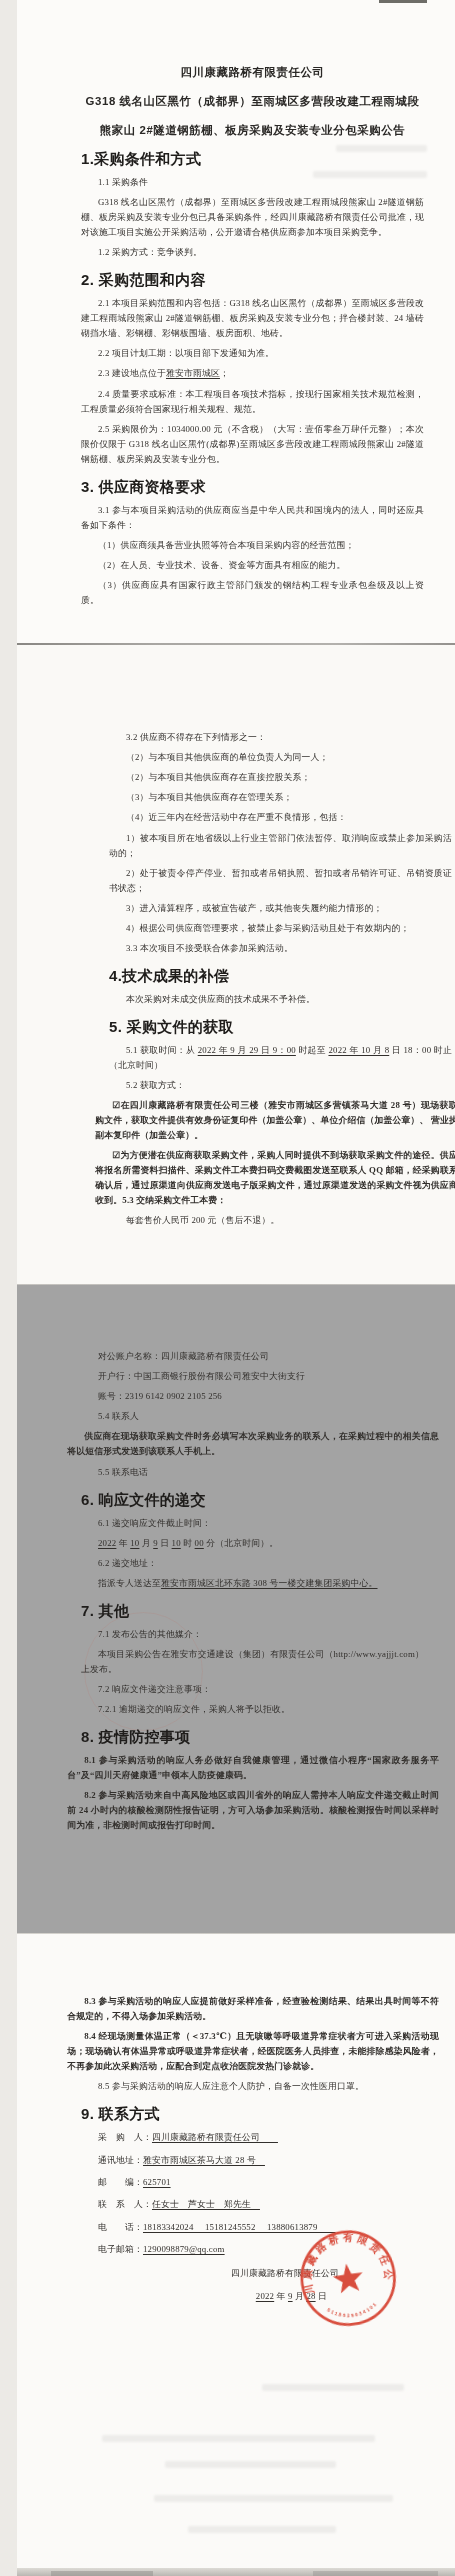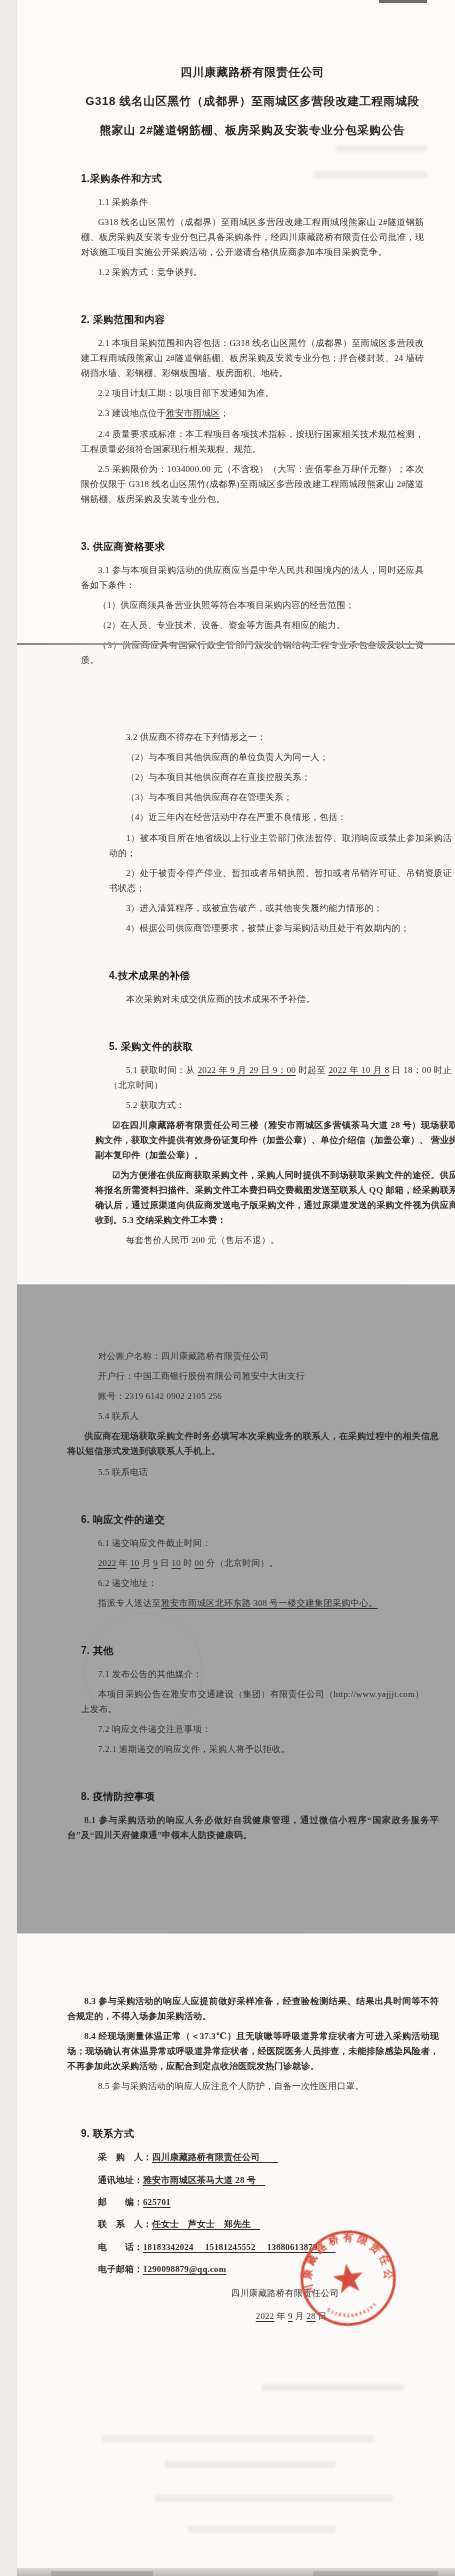--- a/index.html
+++ b/index.html
@@ -15,23 +15,23 @@
   .p1 .content{padding-top:59px;}
   .p2 .content{padding-top:81px;}
   .p3 .content{padding-top:59px;}
   .p4 .content{padding-top:55px;}
   .b{font-size:8.8px;line-height:15px;margin:5.1px 0 0;text-indent:17px;
      text-align:justify;color:#322f2c;letter-spacing:0.2px;}
   .t1,.t2{font-family:"Liberation Sans","DejaVu Sans",sans-serif;font-weight:bold;
      text-align:center;text-indent:0;font-size:11.4px;line-height:17px;color:#2a2826;letter-spacing:0.6px;}
   .t2{margin-top:12px;}
   .h{font-family:"Liberation Sans","DejaVu Sans",sans-serif;font-weight:bold;
-     font-size:10px;line-height:17px;margin:31px 0 8px;text-indent:0;color:#1f1d1b;letter-spacing:0.3px;}
+     font-size:15px;line-height:17px;margin:11px 0 8px;text-indent:0;color:#1f1d1b;letter-spacing:0.3px;}
   .bw{margin-left:-13.7px;margin-right:-15px;font-weight:bold;}
-  .fld{margin-top:7.4px;font-weight:bold;}
+  .fld{margin-top:7.4px;}
   .u{text-decoration:underline;text-decoration-thickness:0.6px;text-underline-offset:2.3px;}
   .sign{text-align:right;text-indent:0;padding-right:85px;margin-top:8.5px;}
   .sign.date{padding-right:97px;}
   .pbreak{position:absolute;left:0;width:455px;z-index:5;}
   .pb1{top:643px;height:1.7px;background:linear-gradient(to right,#898783,#a8a6a2 30%,#b3b1ad 70%,#8f8d89);}
   .pb2{top:1284px;height:1.1px;background:linear-gradient(to right,#c6c4c0,#bdbbb7 50%,#c9c7c3);}
   .pb3{top:1933px;height:1.1px;background:linear-gradient(to right,#d4d2cd,#cccac5 50%,#d6d4cf);}
   .edge-right{position:absolute;right:1.1px;top:0;width:1.7px;height:2576px;background:rgba(118,115,110,.40);z-index:6;}
   .edge-top-right{position:absolute;left:362px;top:0;width:48px;height:3.4px;background:#55534f;opacity:.85;z-index:6;}
   .scanner-band{position:absolute;left:0;top:2568px;width:455px;height:8px;z-index:6;
@@ -79,20 +79,21 @@
     <div class="content">
       <div class="b">3.2 供应商不得存在下列情形之一：</div>
       <div class="b">（2）与本项目其他供应商的单位负责人为同一人；</div>
       <div class="b">（2）与本项目其他供应商存在直接控股关系；</div>
       <div class="b">（3）与本项目其他供应商存在管理关系；</div>
       <div class="b">（4）近三年内在经营活动中存在严重不良情形，包括：</div>
       <div class="b">1）被本项目所在地省级以上行业主管部门依法暂停、取消响应或禁止参加采购活动的；</div>
       <div class="b">2）处于被责令停产停业、暂扣或者吊销执照、暂扣或者吊销许可证、吊销资质证书状态；</div>
       <div class="b">3）进入清算程序，或被宣告破产，或其他丧失履约能力情形的；</div>
       <div class="b">4）根据公司供应商管理要求，被禁止参与采购活动且处于有效期内的；</div>
+      <div class="b">3.3 本次项目不接受联合体参加采购活动。</div>
       <div class="b h">4.技术成果的补偿</div>
       <div class="b">本次采购对未成交供应商的技术成果不予补偿。</div>
       <div class="b h">5. 采购文件的获取</div>
       <div class="b"><span>5.1 获取时间：从 </span><span class="u">2022 年 9 月 29 日 9：00</span><span> 时起至 </span><span class="u">2022 年 10 月 8</span><span> 日 18：00 时止（北京时间）</span></div>
       <div class="b">5.2 获取方式：</div>
       <div class="b bw">☑在四川康藏路桥有限责任公司三楼（雅安市雨城区多营镇茶马大道 28 号）现场获取采购文件，获取文件提供有效身份证复印件（加盖公章）、单位介绍信（加盖公章）、 营业执照副本复印件（加盖公章）。</div>
       <div class="b bw">☑为方便潜在供应商获取采购文件，采购人同时提供不到场获取采购文件的途径。供应商将报名所需资料扫描件、采购文件工本费扫码交费截图发送至联系人 QQ 邮箱，经采购联系人确认后，通过原渠道向供应商发送电子版采购文件，通过原渠道发送的采购文件视为供应商已收到。5.3 交纳采购文件工本费：</div>
       <div class="b">每套售价人民币 200 元（售后不退）。</div>
     </div>
   </section>
@@ -111,20 +112,21 @@
       <div class="b"><span class="u">2022</span><span> 年 </span><span class="u">10</span><span> 月 </span><span class="u">9</span><span> 日 </span><span class="u">10</span><span> 时 </span><span class="u">00</span><span> 分（北京时间）。</span></div>
       <div class="b">6.2 递交地址：</div>
       <div class="b"><span>指派专人送达至</span><span class="u">雅安市雨城区北环东路 308 号一楼交建集团采购中心。</span></div>
       <div class="b h">7. 其他</div>
       <div class="b">7.1 发布公告的其他媒介：</div>
       <div class="b">本项目采购公告在雅安市交通建设（集团）有限责任公司（http://www.yajjjt.com）上发布。</div>
       <div class="b">7.2 响应文件递交注意事项：</div>
       <div class="b">7.2.1 逾期递交的响应文件，采购人将予以拒收。</div>
       <div class="b h">8. 疫情防控事项</div>
       <div class="b bw">8.1 参与采购活动的响应人务必做好自我健康管理，通过微信小程序“国家政务服务平台”及“四川天府健康通”申领本人防疫健康码。</div>
+      <div class="b bw">8.2 参与采购活动来自中高风险地区或四川省外的响应人需持本人响应文件递交截止时间前 24 小时内的核酸检测阴性报告证明，方可入场参加采购活动。核酸检测报告时间以采样时间为准，非检测时间或报告打印时间。</div>
     </div>
   </section>
 
   <section class="page p4">
     <div class="ghost" style="left:245px;top:450px;width:142px;"></div>
     <div class="ghost" style="left:85px;top:501px;width:273px;"></div>
     <div class="ghost" style="left:148px;top:527px;width:171px;"></div>
     <div class="ghost" style="left:137px;top:561px;width:239px;"></div>
     <div class="ghost" style="left:171px;top:592px;width:148px;"></div>
 

